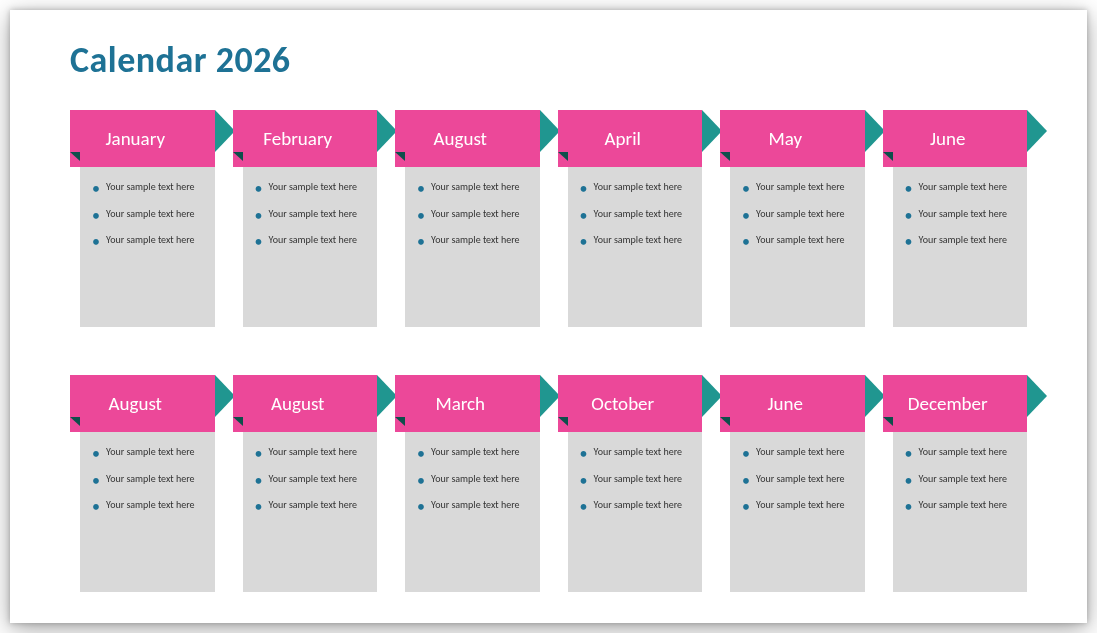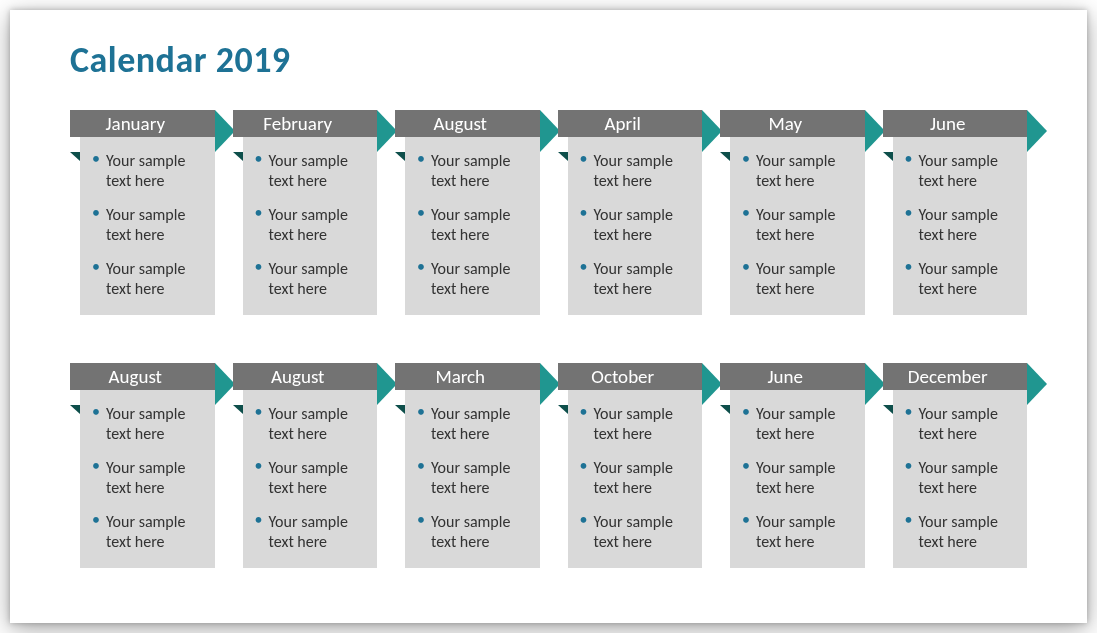--- a/index.html
+++ b/index.html
@@ -32,22 +32,22 @@
     display: flex;
     gap: 18px;
   }
   .month {
     flex: 1 1 0;
     position: relative;
   }
   
   .banner {
     position: relative;
-    height: 27px;
-    background: #737373;
+    height: 57px;
+    background: #ec4899;
     color: #fff;
     font-size: 19px;
     font-weight: 400;
     display: flex;
     align-items: center;
     justify-content: center;
     padding-right: 14px;
   }
   .banner::after {
     content: "";
@@ -75,41 +75,41 @@
     margin-left: 10px;
     padding: 14px 10px 16px 8px;
     min-height: 160px;
   }
   ul.items {
     list-style: none;
   }
   ul.items li {
     position: relative;
     padding-left: 18px;
-    font-size: 16px;
+    font-size: 10px;
     line-height: 1.25;
     color: #333;
     margin-bottom: 14px;
   }
   ul.items li:last-child { margin-bottom: 0; }
   ul.items li::before {
     content: "•";
     position: absolute;
     left: 4px;
     top: 0;
     color: #1e7295;
     font-size: 16px;
     line-height: 1;
   }
 </style>
 </head>
 <body>
 
 <div class="slide">
-  <h1 class="title">Calendar 2019</h1>
+  <h1 class="title">Calendar 2026</h1>
 
   <div class="grid">
     <div class="row" id="row1">
         <div class="month">
           <div class="banner">January</div>
           <div class="fold"></div>
           <div class="body">
             <ul class="items">
               <li>Your sample text here</li>
               <li>Your sample text here</li>

